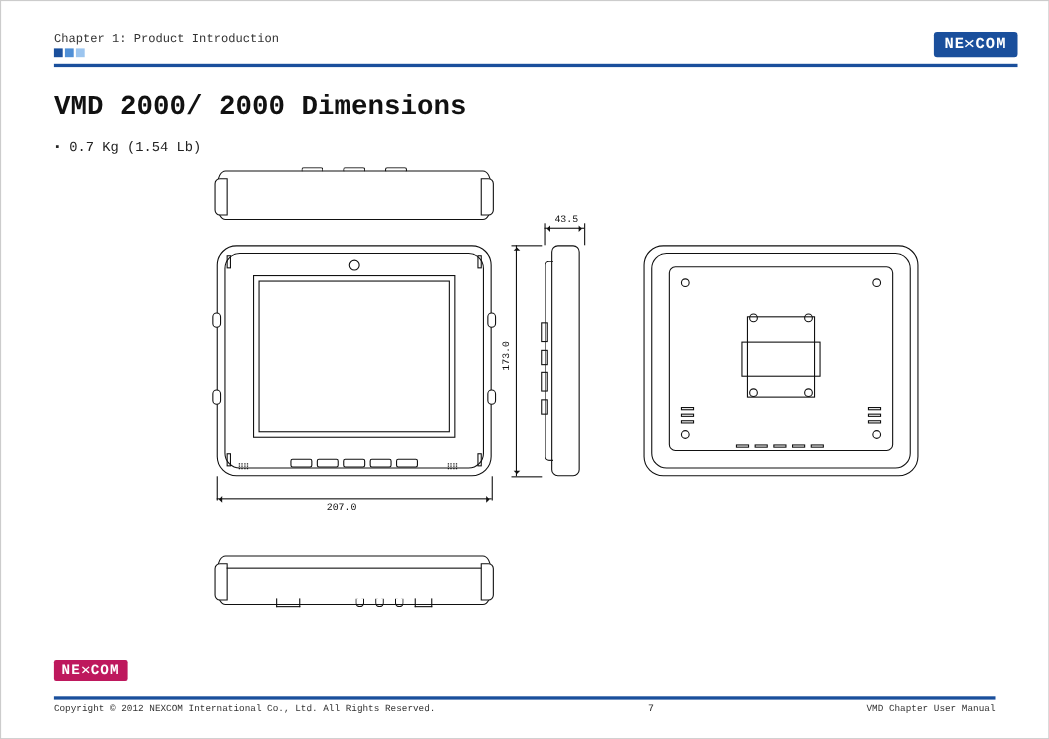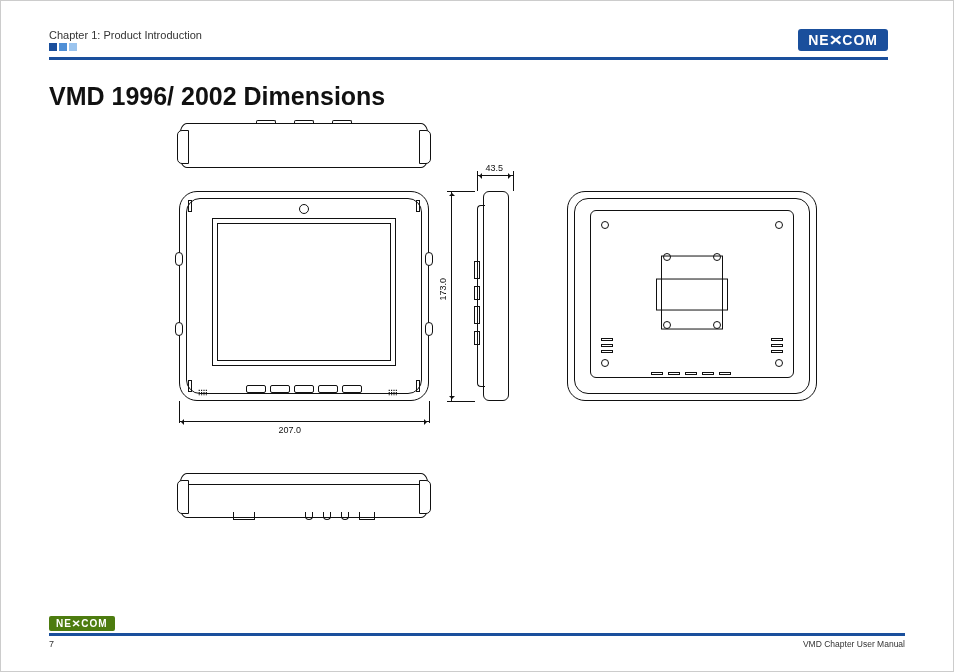--- a/index.html
+++ b/index.html
@@ -6,23 +6,24 @@
   body {
     width: 954px;
     height: 672px;
     background: #fff;
     font-family: Arial, Helvetica, sans-serif;
     color: #222;
     position: relative;
     border: 1px solid #ccc;
   }
   .page {
-    padding: 28px 65px 20px 48px;
+    padding: 28px 28px 20px 48px;
     height: 100%;
     position: relative;
+    font-family: Liberation Mono, monospace;
   }
   .header {
     display: flex;
     justify-content: space-between;
     align-items: center;
     font-size: 11px;
     color: #333;
   }
   .header-rule {
     margin-top: 6px;
@@ -167,21 +168,21 @@
   .port.sd{width:22px;height:8px;}
   .port.rnd{width:8px;height:8px;border-radius:0 0 50% 50%;}
   .bottom-inner-line{position:absolute; left:8px;right:8px;top:10px;border-top:1px solid #111;}
 
   
   .footer{
     position:absolute; left:48px; right:48px; bottom:22px;
   }
   .footer-rule{ height:3px; background:#1a4f9c; margin-bottom:3px;}
   .footer-row{ display:flex; justify-content:space-between; align-items:center; font-size:8.5px; color:#333;}
-  .footer-logo{ background:#4d7c0f; color:#fff; padding:2px 7px; font-size:10px; font-weight:bold; border-radius:2px; letter-spacing:1px; margin-bottom:2px; display:inline-block;}
+  .footer-logo{ background:#be185d; color:#fff; padding:2px 7px; font-size:13px; font-weight:bold; border-radius:2px; letter-spacing:1px; margin-bottom:14px; display:inline-block;}
   .page-num{ font-size:9px; }
 </style>
 </head>
 <body>
 
 <div class="page">
   <div class="header">
     <div>
       <div>Chapter 1: Product Introduction</div>
       <div class="squares">
@@ -192,22 +193,23 @@
     </div>
     <div class="logo-box">
       <span>NE</span>
         <span style="display:inline-block;transform:scaleX(1.2);">✕</span>
         <span>COM</span>
     </div>
   </div>
   <div class="header-rule"></div>
 
   <div class="content">
-    <h1 class="title">VMD 1996/ 2002 Dimensions</h1>
+    <h1 class="title">VMD 2000/ 2000 Dimensions</h1>
     <ul class="specs">
+      <li>0.7 Kg (1.54 Lb)</li>
     </ul>
 
     <div class="drawing-area">
 
       <div class="top-view">
         <div class="top-btns">
           <span></span>
             <span></span>
             <span></span>
         </div>
@@ -312,17 +314,18 @@
 
     </div>
   </div>
 
   <div class="footer">
     <div class="footer-logo">
       <span>NE</span><span style="display:inline-block;transform:scaleX(1.1);">✕</span><span>COM</span>
     </div>
     <div class="footer-rule"></div>
     <div class="footer-row">
+      <span>Copyright © 2012 NEXCOM International Co., Ltd. All Rights Reserved.</span>
       <span class="page-num">7</span>
       <span>VMD Chapter User Manual</span>
     </div>
   </div>
 </div>
 
 </body></html>

